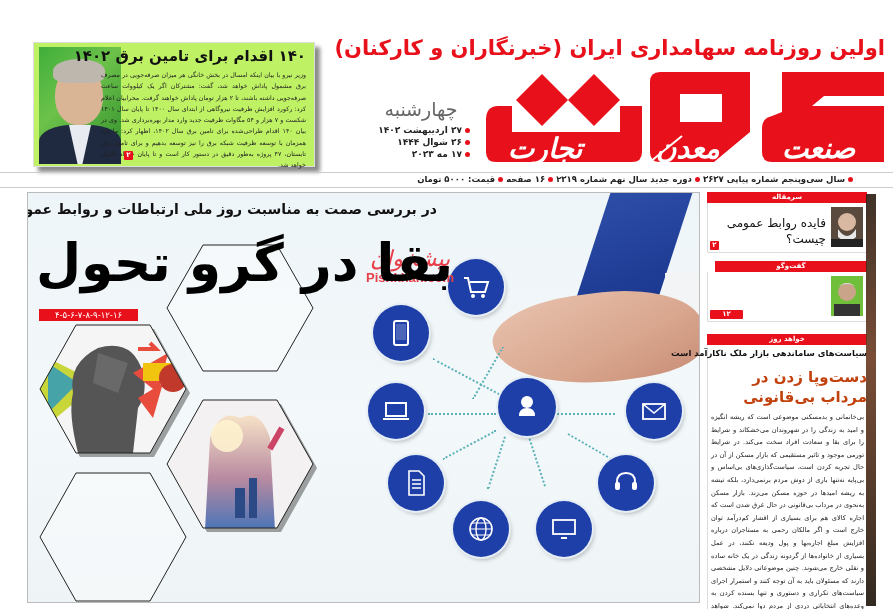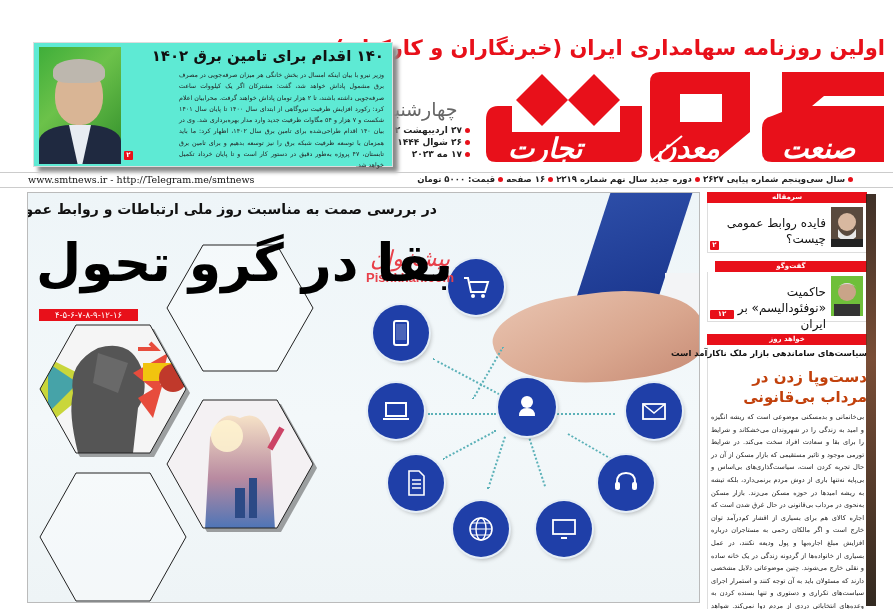--- a/index.html
+++ b/index.html
@@ -19,22 +19,22 @@
     font-size: 28px; direction: rtl; white-space: nowrap; font-family: "DejaVu Sans", sans-serif;
   }
 
   .date-box { position: absolute; left: 378px; top: 98px; width: 92px; direction: rtl; text-align: center; }
   .weekday { font-size: 19px; color: #666; font-weight: normal; margin-bottom: 4px; padding-right: 6px; }
   .date-line { font-size: 9px; font-weight: bold; color: #222; line-height: 12px; display: flex; align-items: center; gap: 3px; justify-content: flex-start; }
   .date-line .dot { width: 5px; height: 5px; border-radius: 50%; background: #e8101a; display: inline-block; }
 
   
   .lead-box {
-    position: absolute; left: 33px; top: 42px; width: 360px; height: 125px;
-    background: #5eead4; border: 1px solid #ddd;
+    position: absolute; left: 33px; top: 42px; width: 282px; height: 125px;
+    background: #bef264; border: 1px solid #ddd;
     box-shadow: 5px 5px 4px #8a8a8a;
   }
   .lead-photo {
     position: absolute; left: 5px; top: 4px; width: 82px; height: 117px;
     background: linear-gradient(135deg, #3fae3a 0%, #6cc24a 40%, #2e8c2a 100%);
     overflow: hidden;
   }
   .lead-photo .face { position: absolute; left: 16px; top: 18px; width: 48px; height: 60px; border-radius: 50% 50% 45% 45%; background: #d9b595; }
   .lead-photo .hair { position: absolute; left: 14px; top: 12px; width: 52px; height: 24px; border-radius: 50% 50% 30% 30%; background: #bdb7ae; }
   .lead-photo .suit { position: absolute; left: 0; top: 78px; width: 82px; height: 40px; background: #1f2940; border-radius: 40% 40% 0 0; }
@@ -154,21 +154,20 @@
       <div class="shirt"></div>
       <div class="face"></div>
       <div class="hair"></div>
   </div>
   <div class="lead-title">۱۴۰ اقدام برای تامین برق ۱۴۰۲</div>
   <div class="lead-body">وزیر نیرو با بیان اینکه امسال در بخش خانگی هر میزان صرفه‌جویی در مصرف برق مشمول پاداش خواهد شد، گفت: مشترکان اگر یک کیلووات ساعت صرفه‌جویی داشته باشند، تا ۲ هزار تومان پاداش خواهند گرفت. محرابیان اعلام کرد: رکورد افزایش ظرفیت نیروگاهی از ابتدای سال ۱۴۰۰ تا پایان سال ۱۴۰۱ شکست و ۷ هزار و ۵۴ مگاوات ظرفیت جدید وارد مدار بهره‌برداری شد. وی در بیان ۱۴۰ اقدام طراحی‌شده برای تامین برق سال ۱۴۰۲، اظهار کرد: ما باید همزمان با توسعه ظرفیت شبکه برق را نیز توسعه بدهیم و برای تامین برق تابستان، ۴۷ پروژه به‌طور دقیق در دستور کار است و تا پایان خرداد تکمیل خواهد شد.</div>
   <span class="page-tag">۲</span>
 </div>
 
 <div class="info-strip">
-  <div class="web-links">www.smtnews.ir   -   http://Telegram.me/smtnews</div>
   <div class="issue-info">
     <span class="dot"></span>
       <span>سال سی‌وپنجم شماره پیاپی ۳۶۳۷</span>
     <span class="dot"></span>
       <span>دوره جدید سال نهم شماره ۲۳۱۹</span>
     <span class="dot"></span>
       <span>۱۶ صفحه</span>
     <span class="dot"></span>
       <span>قیمت: ۵۰۰۰ تومان</span>
   </div>
@@ -329,22 +328,21 @@
   </div>
 
   <div class="sec-bar" style="margin-top:8px;margin-left:8px;">گفت‌وگو</div>
   <div class="card" style="height:50px;">
     <svg class="thumb" viewBox="0 0 32 40">
       <rect width="32" height="40" fill="#6fbf3a"></rect>
         <circle cx="16" cy="16" r="9" fill="#c9a488"></circle>
         <path d="M6 12 Q16 2 26 12 Q22 8 16 8 Q10 8 6 12" fill="#ddd"></path>
         <rect x="3" y="28" width="26" height="12" fill="#333"></rect>
     </svg>
-    <div class="card-title">حاکمیت «نوفئودالیسم» بر ایران</div>
-    <span class="page-tag" style="width:24px;">۱۲</span>
+    <span class="page-tag" style="width:33px;">۱۲</span>
   </div>
 
   <div class="sec-bar" style="margin-top:12px;">خواهد روز</div>
   <div class="report-wrap">
     <div class="report-sub">سیاست‌های ساماندهی بازار ملک ناکارآمد است</div>
     <div class="report-title">دست‌وپا زدن در مرداب بی‌قانونی</div>
     <div class="report-body">بی‌خانمانی و بدمسکنی موضوعی است که ریشه انگیزه و امید به زندگی را در شهروندان می‌خشکاند و شرایط را برای بقا و سعادت افراد سخت می‌کند. در شرایط تورمی موجود و تاثیر مستقیمی که بازار مسکن از آن در حال تجربه کردن است، سیاست‌گذاری‌های بی‌اساس و بی‌پایه نه‌تنها باری از دوش مردم برنمی‌دارد، بلکه تیشه به ریشه امیدها در حوزه مسکن می‌زند. بازار مسکن به‌نحوی در مرداب بی‌قانونی در حال غرق شدن است که اجاره کالای هم برای بسیاری از اقشار کم‌درآمد توان خارج است و اگر مالکان رحمی به مستاجران درباره افزایش مبلغ اجاره‌بها و پول ودیعه نکنند، در عمل بسیاری از خانواده‌ها از گردونه زندگی در یک خانه ساده و نقلی خارج می‌شوند. چنین موضوعاتی دلایل مشخصی دارند که مسئولان باید به آن توجه کنند و استمرار اجرای سیاست‌های تکراری و دستوری و تنها بسنده کردن به وعده‌های انتخاباتی دردی از مردم دوا نمی‌کند. شواهد حاکی از آن است ۳ دهه سیاست‌گذاری در بخش مسکن عمدتا نتیجه‌ای جز ناکامی در تامین مسکن اقشار هدف برای دولت‌ها نداشته است، اوضاع بازار مسکن نشان می‌دهد سیاست‌گذار در مواجهه با مشکل بازار مسکن، مدام دچار خطای تشخیص می‌شود.</div>
 
   </div>
 </div>

